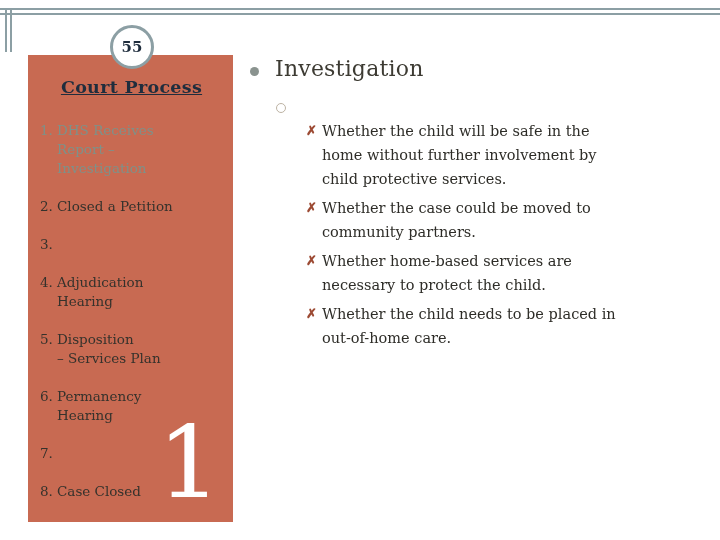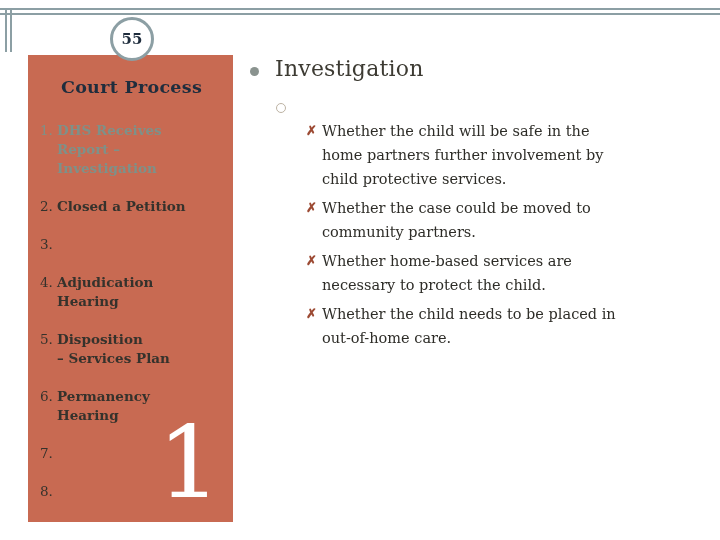--- a/index.html
+++ b/index.html
@@ -14,45 +14,45 @@
   
   .hline { position: absolute; left: 0; right: 0; height: 2px; background: #8C9FA4; }
   .hline.one { top: 8px; }
   .hline.two { top: 13px; }
   .vline { position: absolute; top: 8px; height: 44px; width: 2px; background: #8C9FA4; }
   .vline.one { left: 5px; }
   .vline.two { left: 10px; }
 
   
   .badge {
-    position: absolute; left: 110px; top: 17px;
+    position: absolute; left: 110px; top: 25px;
     width: 44px; height: 44px; border-radius: 50%;
     background: #ffffff; border: 3px solid #8C9FA4; box-sizing: border-box;
     display: flex; align-items: center; justify-content: center;
     font-size: 15px; font-weight: bold; color: #1F2D3D; z-index: 2;
   }
 
   
   .sidebar {
     position: absolute; left: 28px; top: 55px; width: 205px; height: 467px;
     background: #C86A52; box-sizing: border-box;
     padding: 22px 10px 0 12px;
   }
   .sidebar-title {
     margin: 0 0 24px 0; text-align: center;
     font-size: 17.5px; font-weight: bold; letter-spacing: .3px;
-    color: #1F2D3D; 
+    color: #1F2D3D; text-decoration: underline;
   }
   .steps { list-style: none; margin: 0; padding: 0; }
   .step {
     display: flex; font-size: 13.5px; line-height: 19px;
     color: #35322C; margin-bottom: 19px;
   }
   .step .num { flex: 0 0 17px; width: 17px; }
-  .step .txt { white-space: pre-line; font-weight: bold; }
+  .step .txt { white-space: pre-line; }
   .step.current { color: #7E9189; }
 
   .big-number {
     position: absolute; right: 12px; bottom: 20px;
     font-size: 100px; line-height: .78; color: #ffffff;
   }
 
   
   .content { position: absolute; left: 250px; top: 56px; width: 444px; }
   .heading-row { display: flex; align-items: flex-start; margin-bottom: 12px; }
@@ -128,40 +128,41 @@
       <li class="step">
         <span class="num">6.</span>
         <span class="txt">Permanency
 Hearing</span>
       </li>
       <li class="step">
         <span class="num">7.</span>
       </li>
       <li class="step">
         <span class="num">8.</span>
+        <span class="txt">Case Closed</span>
       </li>
     </ol>
     <div class="big-number">1</div>
   </aside>
 
   <main class="content">
     <div class="heading-row">
       <span class="dot-bullet"></span>
       <h1>Investigation</h1>
     </div>
 
     <div class="sub">
       <span class="ring-bullet"></span>
     </div>
 
     <div class="xlist">
       <div class="xitem">
         <span class="x-glyph">✗</span>
         <p>Whether the child will be safe in the
-home partners further involvement by
+home without further involvement by
 child protective services.</p>
       </div>
       <div class="xitem">
         <span class="x-glyph">✗</span>
         <p>Whether the case could be moved to
 community partners.</p>
       </div>
       <div class="xitem">
         <span class="x-glyph">✗</span>
         <p>Whether home-based services are

